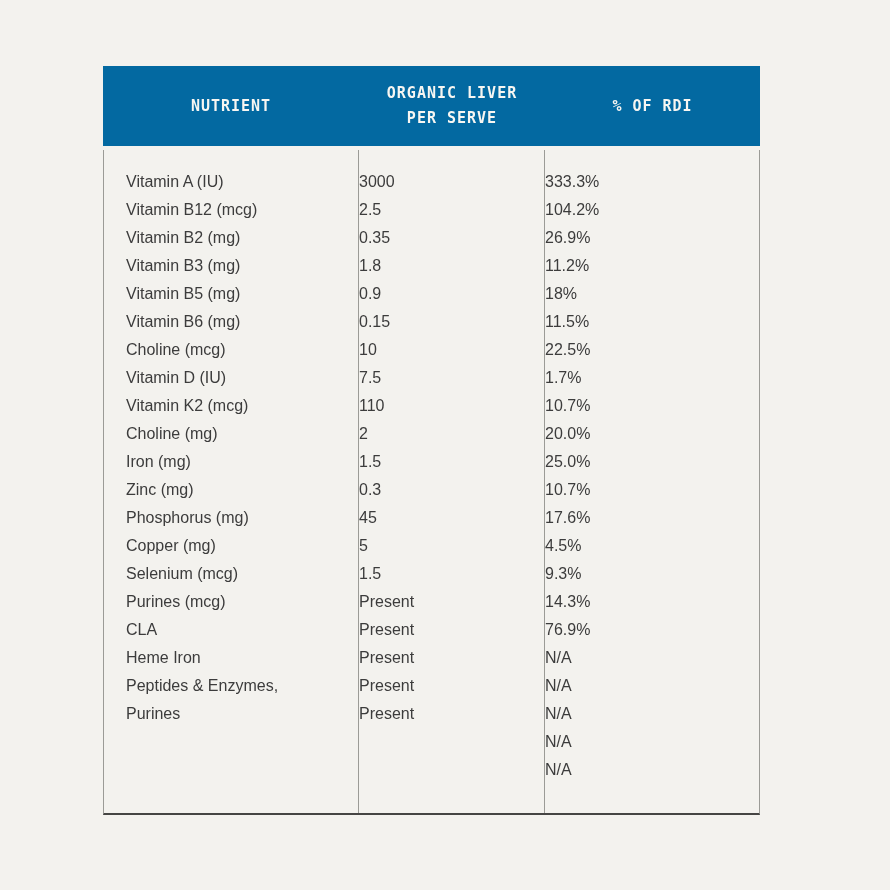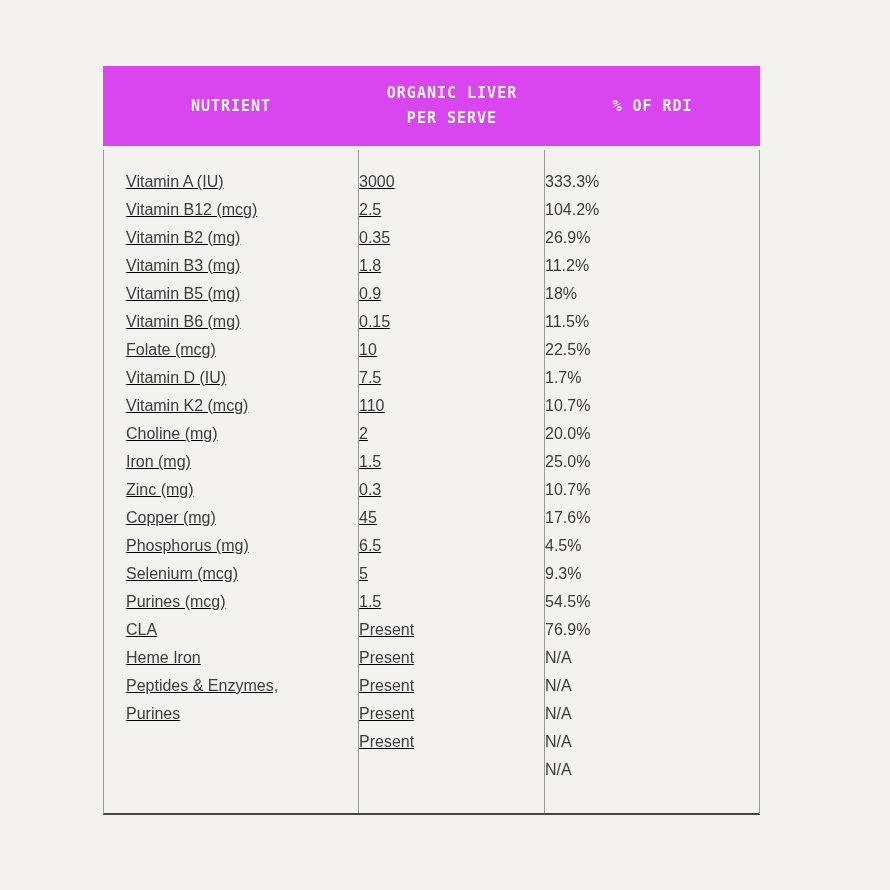--- a/index.html
+++ b/index.html
@@ -15,21 +15,21 @@
     overflow: hidden;
   }
   .table-wrap {
     position: absolute;
     left: 103px;
     top: 66px;
     width: 657px;
   }
   .table-header {
     height: 80px;
-    background: #d946ef;
+    background: #0369a1;
     display: grid;
     grid-template-columns: 256px 186px 215px;
     align-items: center;
   }
   .header-cell {
     text-align: center;
     color: #f7f6f2;
     font-family: "DejaVu Sans Mono", monospace;
     font-weight: bold;
     font-size: 15px;
@@ -46,21 +46,20 @@
     border-bottom: 2px solid #454543;
     display: grid;
     grid-template-columns: 255px 186px 1fr;
   }
   .body-col {
     padding-top: 18px;
     box-sizing: border-box;
   }
   .col-divider-right {
     border-right: 1px solid #9b9b96;
-    text-decoration: underline;
   }
   .cell {
     height: 28px;
     line-height: 28px;
     font-size: 16px;
     color: #3c3c3c;
     white-space: nowrap;
     overflow: hidden;
   }
   .cell-left {
@@ -83,28 +82,28 @@
   </div>
 
   <div class="table-body">
     <div class="body-col col-divider-right">
         <div class="cell cell-left">Vitamin A (IU)</div>
         <div class="cell cell-left">Vitamin B12 (mcg)</div>
         <div class="cell cell-left">Vitamin B2 (mg)</div>
         <div class="cell cell-left">Vitamin B3 (mg)</div>
         <div class="cell cell-left">Vitamin B5 (mg)</div>
         <div class="cell cell-left">Vitamin B6 (mg)</div>
-        <div class="cell cell-left">Folate (mcg)</div>
+        <div class="cell cell-left">Choline (mcg)</div>
         <div class="cell cell-left">Vitamin D (IU)</div>
         <div class="cell cell-left">Vitamin K2 (mcg)</div>
         <div class="cell cell-left">Choline (mg)</div>
         <div class="cell cell-left">Iron (mg)</div>
         <div class="cell cell-left">Zinc (mg)</div>
+        <div class="cell cell-left">Phosphorus (mg)</div>
         <div class="cell cell-left">Copper (mg)</div>
-        <div class="cell cell-left">Phosphorus (mg)</div>
         <div class="cell cell-left">Selenium (mcg)</div>
         <div class="cell cell-left">Purines (mcg)</div>
         <div class="cell cell-left">CLA</div>
         <div class="cell cell-left">Heme Iron</div>
         <div class="cell cell-left">Peptides &amp; Enzymes,</div>
         <div class="cell cell-left">Purines</div>
       </div>
     <div class="body-col col-divider-right">
         <div class="cell cell-center">3000</div>
         <div class="cell cell-center">2.5</div>
@@ -112,21 +111,20 @@
         <div class="cell cell-center">1.8</div>
         <div class="cell cell-center">0.9</div>
         <div class="cell cell-center">0.15</div>
         <div class="cell cell-center">10</div>
         <div class="cell cell-center">7.5</div>
         <div class="cell cell-center">110</div>
         <div class="cell cell-center">2</div>
         <div class="cell cell-center">1.5</div>
         <div class="cell cell-center">0.3</div>
         <div class="cell cell-center">45</div>
-        <div class="cell cell-center">6.5</div>
         <div class="cell cell-center">5</div>
         <div class="cell cell-center">1.5</div>
         <div class="cell cell-center">Present</div>
         <div class="cell cell-center">Present</div>
         <div class="cell cell-center">Present</div>
         <div class="cell cell-center">Present</div>
         <div class="cell cell-center">Present</div>
       </div>
     <div class="body-col">
         <div class="cell cell-center">333.3%</div>
@@ -137,21 +135,21 @@
         <div class="cell cell-center">11.5%</div>
         <div class="cell cell-center">22.5%</div>
         <div class="cell cell-center">1.7%</div>
         <div class="cell cell-center">10.7%</div>
         <div class="cell cell-center">20.0%</div>
         <div class="cell cell-center">25.0%</div>
         <div class="cell cell-center">10.7%</div>
         <div class="cell cell-center">17.6%</div>
         <div class="cell cell-center">4.5%</div>
         <div class="cell cell-center">9.3%</div>
-        <div class="cell cell-center">54.5%</div>
+        <div class="cell cell-center">14.3%</div>
         <div class="cell cell-center">76.9%</div>
         <div class="cell cell-center">N/A</div>
         <div class="cell cell-center">N/A</div>
         <div class="cell cell-center">N/A</div>
         <div class="cell cell-center">N/A</div>
         <div class="cell cell-center">N/A</div>
       </div>
   </div>
 
 </div>

